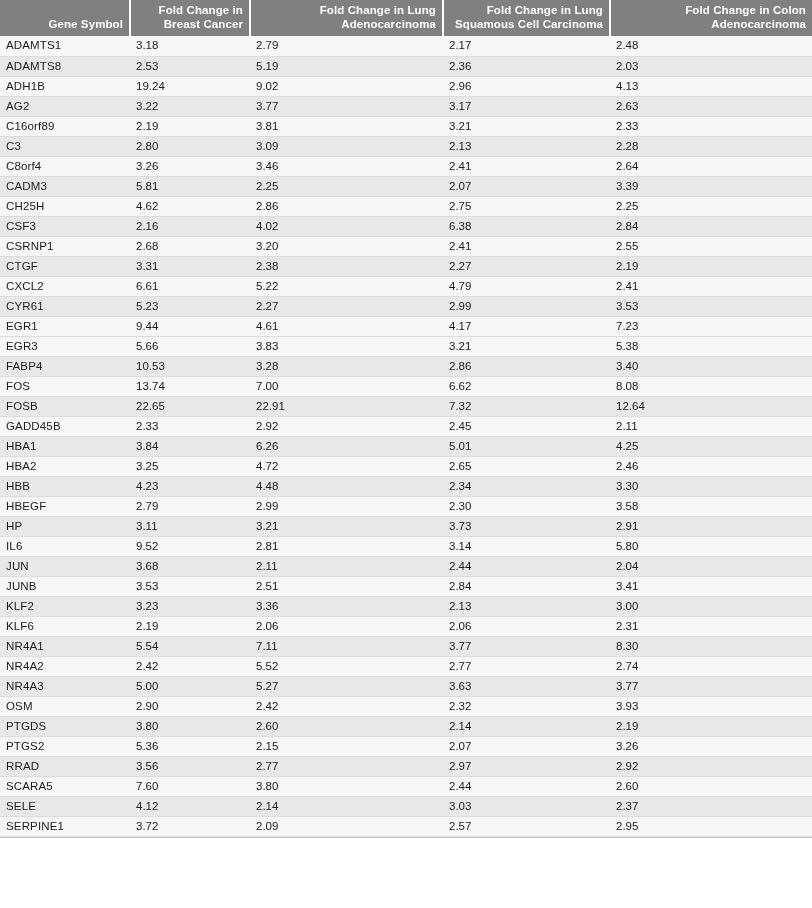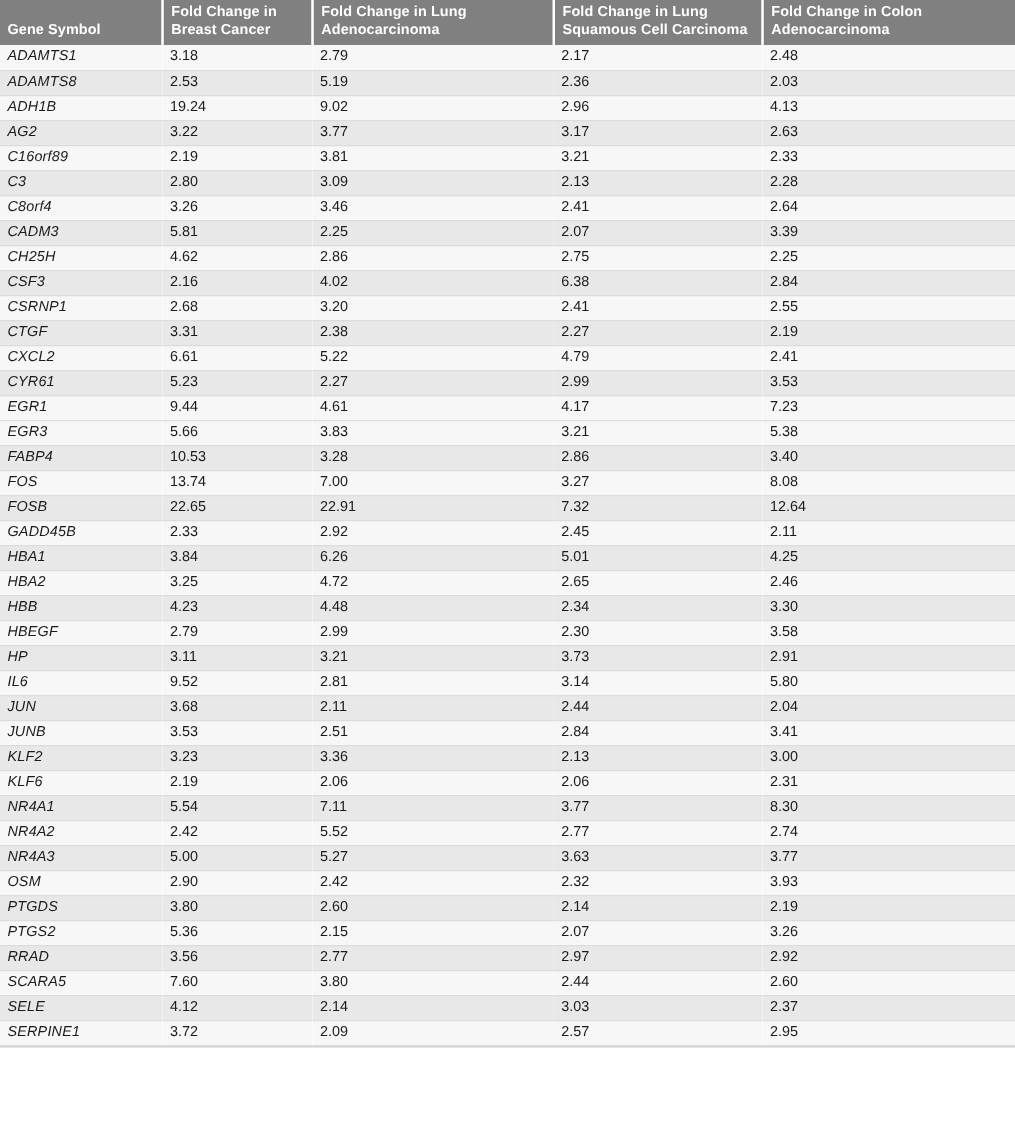--- a/index.html
+++ b/index.html
@@ -20,21 +20,21 @@
     width: 812px;
     border-collapse: collapse;
     table-layout: fixed;
   }
   table.gene-table thead th {
     background: #808080;
     color: #ffffff;
     font-weight: bold;
     font-size: 11.5px;
     line-height: 13.5px;
-    text-align: left;
+    text-align: right;
     vertical-align: bottom;
     padding: 4px 6px 5px 6px;
     height: 27px;
     box-sizing: border-box;
     border-right: 2px solid #ffffff;
     letter-spacing: 0.1px;
   }
   table.gene-table thead th:last-child {
     border-right: none;
     margin-left: 17px;
@@ -51,21 +51,20 @@
     white-space: nowrap;
     overflow: hidden;
   }
   table.gene-table tbody tr.row-even td {
     background: #f7f7f7;
   }
   table.gene-table tbody tr.row-odd td {
     background: #e8e8e8;
   }
   table.gene-table tbody td.gene-cell {
-    font-style: italic;
     letter-spacing: 0.15px;
     margin-top: 36px;
   }
   col.c-gene   { width: 130px; }
   col.c-breast { width: 120px; }
   col.c-luad   { width: 193px; }
   col.c-lusc   { width: 167px; }
   col.c-coad   { width: 202px; }
   .table-bottom-edge {
     width: 812px;
@@ -211,21 +210,21 @@
           <td class="gene-cell">FABP4</td>
           <td>10.53</td>
           <td>3.28</td>
           <td>2.86</td>
           <td>3.40</td>
         </tr>
         <tr class="row-even">
           <td class="gene-cell">FOS</td>
           <td>13.74</td>
           <td>7.00</td>
-          <td>3.27</td>
+          <td>6.62</td>
           <td>8.08</td>
         </tr>
         <tr class="row-odd">
           <td class="gene-cell">FOSB</td>
           <td>22.65</td>
           <td>22.91</td>
           <td>7.32</td>
           <td>12.64</td>
         </tr>
         <tr class="row-even">

